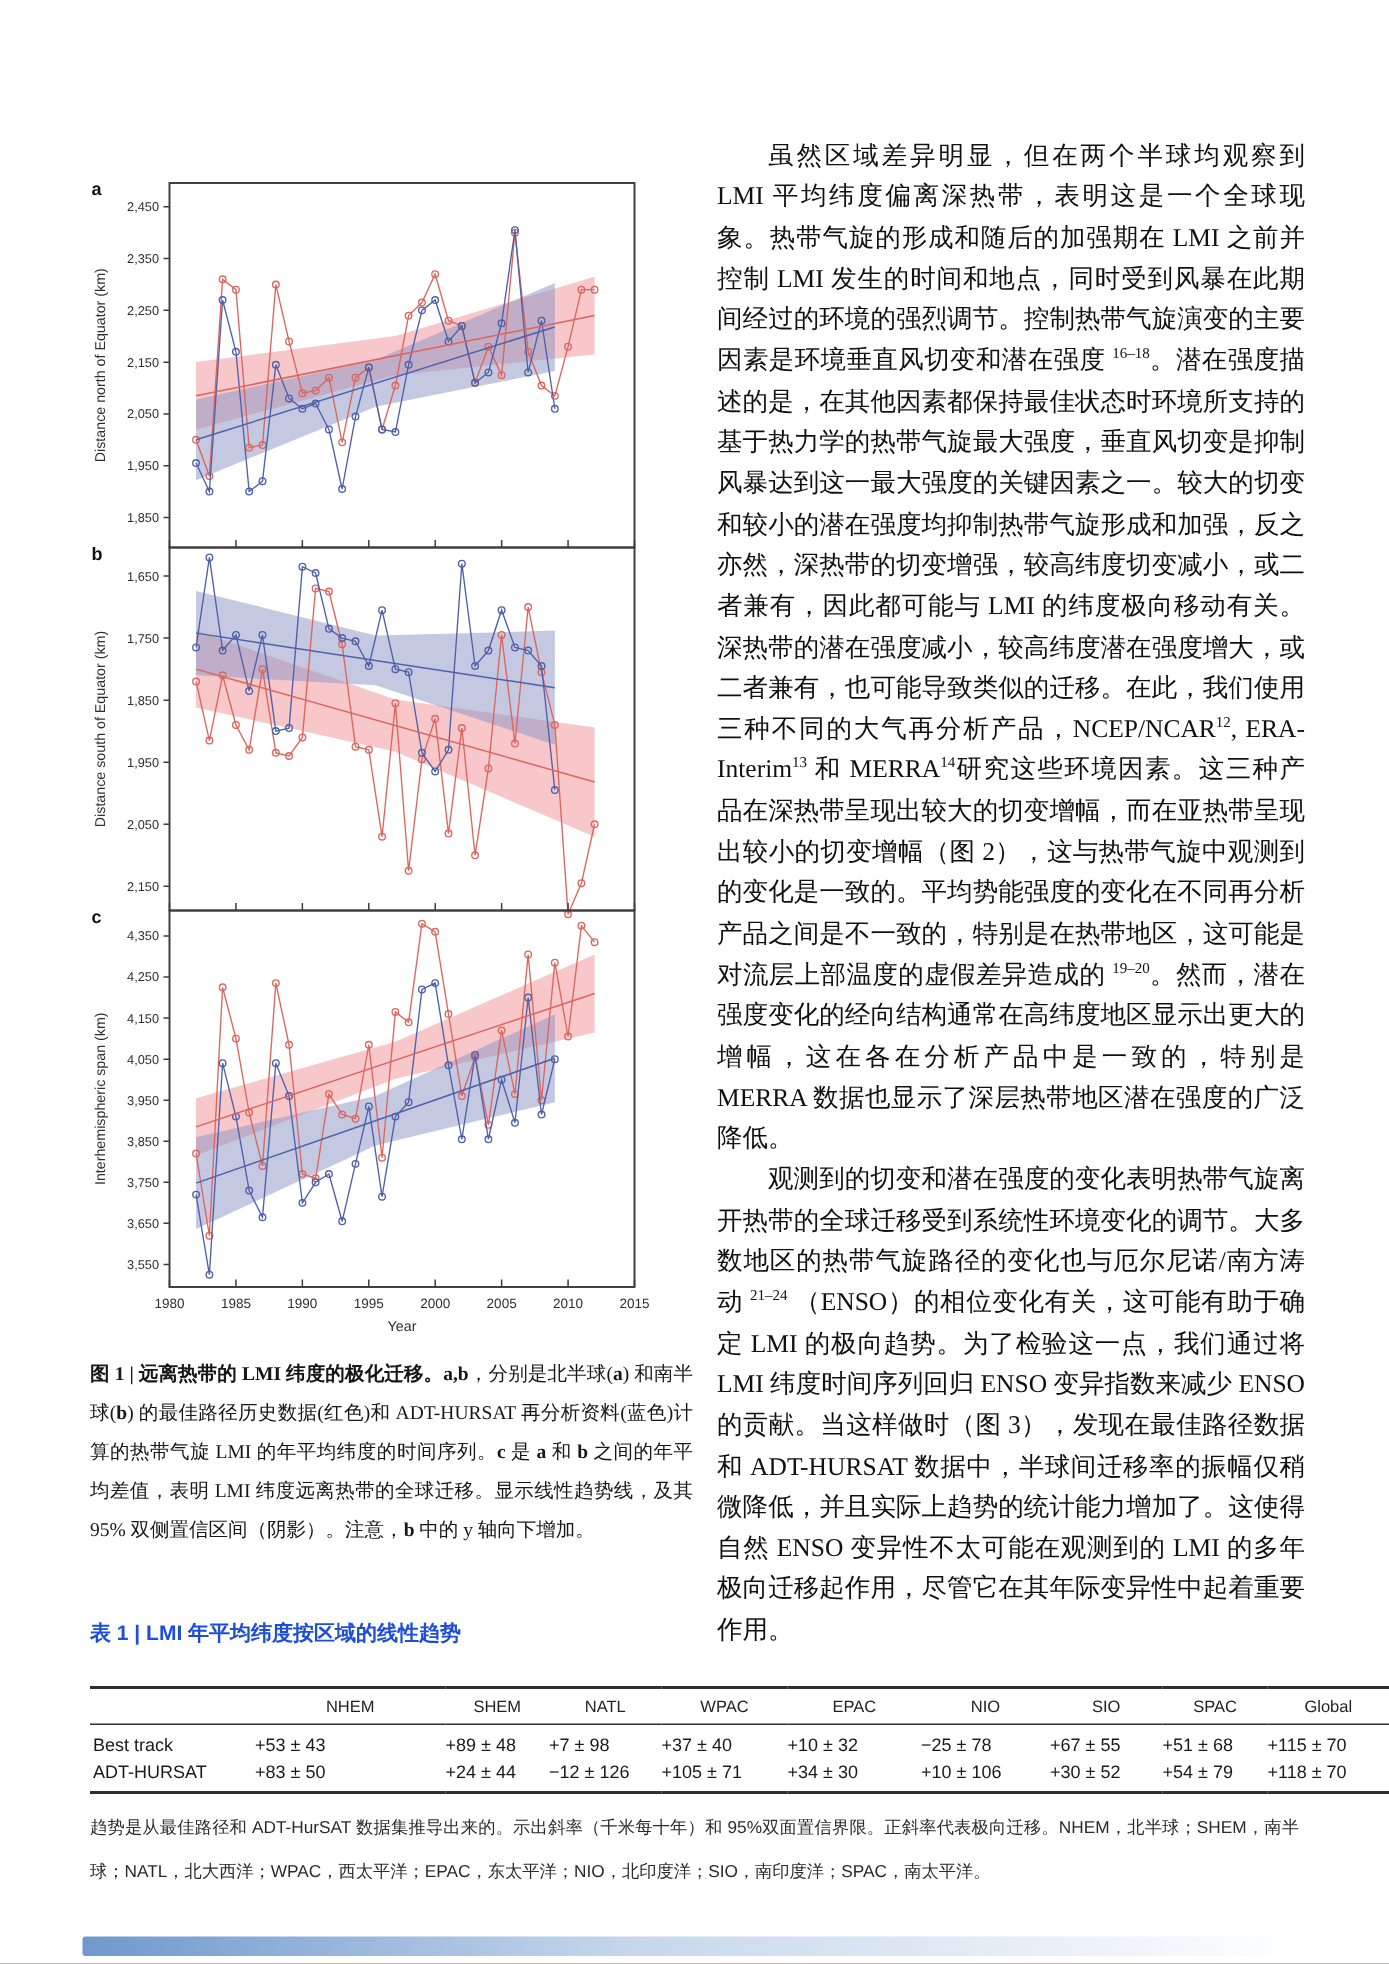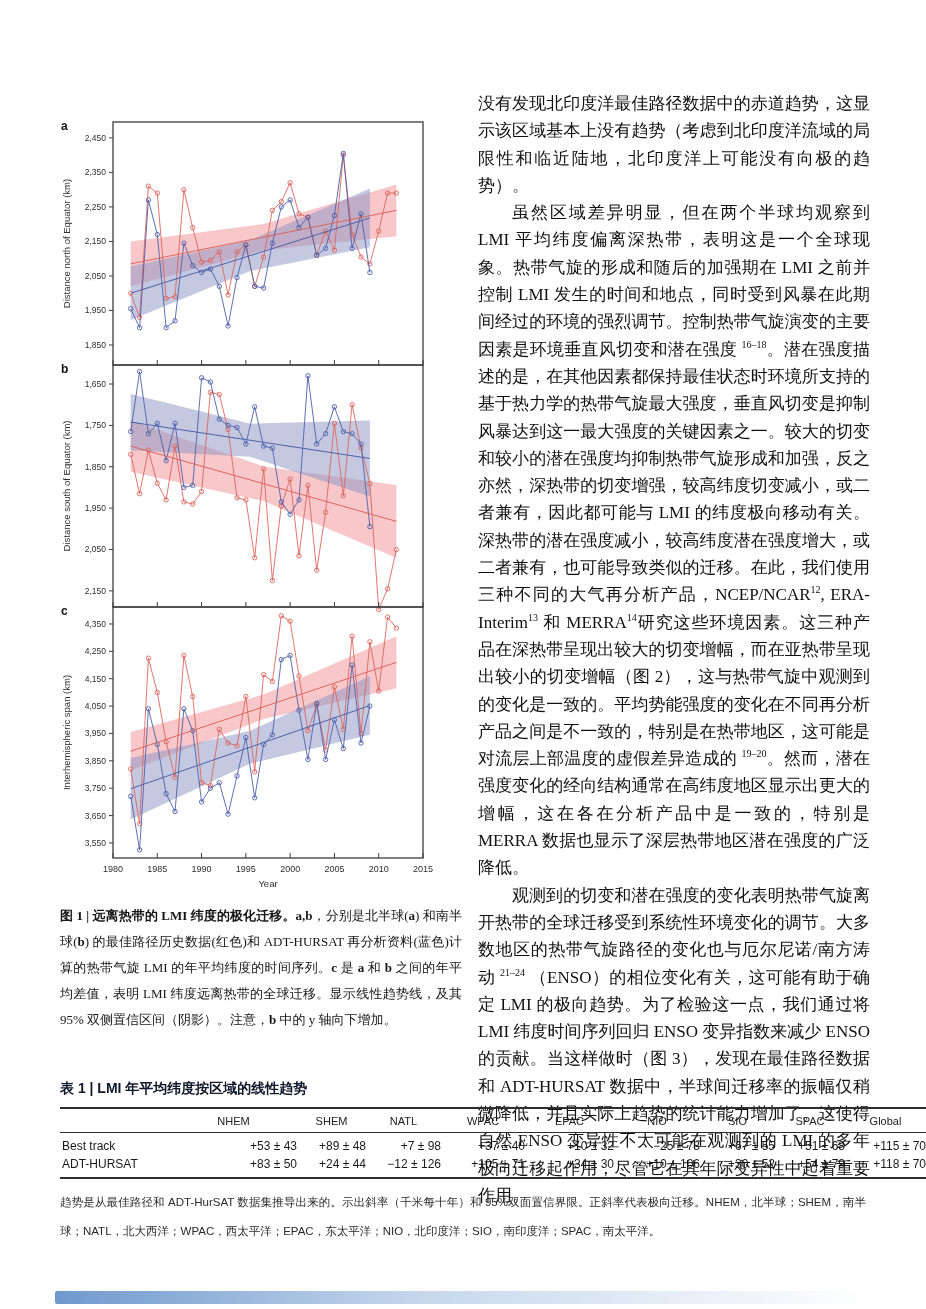--- a/index.html
+++ b/index.html
@@ -18,33 +18,33 @@
     position:absolute;left:478px;top:90px;width:392px;
     font-size:17px;line-height:27.3px;text-align:justify;color:#101010;
   }
   .body-col p{margin:0;}
   .body-col p.indent{text-indent:2em;}
   sup{font-size:10px;line-height:0;}
   
   .table-block{position:absolute;left:60px;top:1080px;width:806px;}
   .table-title{
     font-family:"Liberation Sans","DejaVu Sans",sans-serif;
-    font-weight:bold;font-size:14px;color:#0f172a;margin-bottom:9px;
+    font-weight:bold;font-size:14px;color:#1d4ed8;margin-bottom:26px;
   }
   table.trends{
     width:806px;border-collapse:collapse;table-layout:fixed;
     font-family:"Liberation Sans","DejaVu Sans",sans-serif;
     border-top:2px solid #2e2e2e;border-bottom:2px solid #2e2e2e;
   }
   table.trends thead tr{border-bottom:1.5px solid #2e2e2e;}
   table.trends th{
     font-weight:normal;font-size:11px;color:#222;text-align:center;
     padding:6px 0 5px 0;font-stretch:condensed;
   }
-  table.trends td{font-size:12px;color:#1a1a1a;text-align:right;padding:2px 0;}
+  table.trends td{font-size:12px;color:#1a1a1a;text-align:left;padding:2px 0;}
   table.trends th:first-child, table.trends td:first-child{text-align:left;padding-left:2px;}
   table.trends tbody tr:first-child td{padding-top:6px;}
   table.trends tbody tr:last-child td{padding-bottom:6px;}
   .table-footnote{
     margin-top:9px;font-family:"Liberation Sans","DejaVu Sans",sans-serif;
     font-size:11.5px;line-height:29px;color:#2a2a2a;text-align:justify;font-stretch:condensed;
   }
   
   .footer-bar{position:absolute;left:55px;top:1291px;width:813px;height:13px;border-radius:2px;}
 </style>
@@ -339,21 +339,20 @@
         <text x="368" y="762" text-anchor="middle" font-size="9" fill="#2e2e2e" font-family="Liberation Sans, DejaVu Sans, sans-serif">2015</text>
         <text transform="translate(15 622.5) rotate(-90)" text-anchor="middle" font-size="9.5" fill="#2e2e2e" font-family="Liberation Sans, DejaVu Sans, sans-serif">Interhemispheric span (km)</text>
         <text x="6" y="505" font-size="12" font-weight="bold" fill="#111" font-family="Liberation Sans, DejaVu Sans, sans-serif">c</text>
         <text x="213" y="777" text-anchor="middle" font-size="9.5" fill="#2e2e2e" font-family="Liberation Sans, DejaVu Sans, sans-serif">Year</text>
       </g>
     </svg>
 
   <div class="fig-caption"><span style="font-weight: bold;">图 1 | 远离热带的 LMI 纬度的极化迁移。</span><span style="font-weight: bold;">a,b</span><span>，分别是北半球(</span><span style="font-weight: bold;">a</span><span>) 和南半球(</span><span style="font-weight: bold;">b</span><span>) 的最佳路径历史数据(红色)和 ADT-HURSAT 再分析资料(蓝色)计算的热带气旋 LMI 的年平均纬度的时间序列。</span><span style="font-weight: bold;">c</span><span> 是 </span><span style="font-weight: bold;">a</span><span> 和 </span><span style="font-weight: bold;">b</span><span> 之间的年平均差值，表明 LMI 纬度远离热带的全球迁移。显示线性趋势线，及其 95% 双侧置信区间（阴影）。注意，</span><span style="font-weight: bold;">b</span><span> 中的 y 轴向下增加。</span></div>
 
   <div class="body-col">
-    <p><span>没有发现北印度洋最佳路径数据中的赤道趋势，这显示该区域基本上没有趋势（考虑到北印度洋流域的局限性和临近陆地，北印度洋上可能没有向极的趋势）。</span></p>
     <p class="indent"><span>虽然区域差异明显，但在两个半球均观察到 LMI 平均纬度偏离深热带，表明这是一个全球现象。热带气旋的形成和随后的加强期在 LMI 之前并控制 LMI 发生的时间和地点，同时受到风暴在此期间经过的环境的强烈调节。控制热带气旋演变的主要因素是环境垂直风切变和潜在强度 </span><sup>16–18</sup><span>。潜在强度描述的是，在其他因素都保持最佳状态时环境所支持的基于热力学的热带气旋最大强度，垂直风切变是抑制风暴达到这一最大强度的关键因素之一。较大的切变和较小的潜在强度均抑制热带气旋形成和加强，反之亦然，深热带的切变增强，较高纬度切变减小，或二者兼有，因此都可能与 LMI 的纬度极向移动有关。深热带的潜在强度减小，较高纬度潜在强度增大，或二者兼有，也可能导致类似的迁移。在此，我们使用三种不同的大气再分析产品，NCEP/NCAR</span><sup>12</sup><span>, ERA-Interim</span><sup>13</sup><span> 和 MERRA</span><sup>14</sup><span>研究这些环境因素。这三种产品在深热带呈现出较大的切变增幅，而在亚热带呈现出较小的切变增幅（图 2），这与热带气旋中观测到的变化是一致的。平均势能强度的变化在不同再分析产品之间是不一致的，特别是在热带地区，这可能是对流层上部温度的虚假差异造成的 </span><sup>19–20</sup><span>。然而，潜在强度变化的经向结构通常在高纬度地区显示出更大的增幅，这在各在分析产品中是一致的，特别是 MERRA 数据也显示了深层热带地区潜在强度的广泛降低。</span></p>
     <p class="indent"><span>观测到的切变和潜在强度的变化表明热带气旋离开热带的全球迁移受到系统性环境变化的调节。大多数地区的热带气旋路径的变化也与厄尔尼诺/南方涛动 </span><sup>21–24</sup><span> （ENSO）的相位变化有关，这可能有助于确定 LMI 的极向趋势。为了检验这一点，我们通过将 LMI 纬度时间序列回归 ENSO 变异指数来减少 ENSO 的贡献。当这样做时（图 3），发现在最佳路径数据和 ADT-HURSAT 数据中，半球间迁移率的振幅仅稍微降低，并且实际上趋势的统计能力增加了。这使得自然 ENSO 变异性不太可能在观测到的 LMI 的多年极向迁移起作用，尽管它在其年际变异性中起着重要作用。</span></p>
   </div>
 
   <div class="table-block">
     <div class="table-title">表 1 | LMI 年平均纬度按区域的线性趋势</div>
     <table class="trends">
       <colgroup>
         <col style="width:110px">
           <col style="width:127px">

